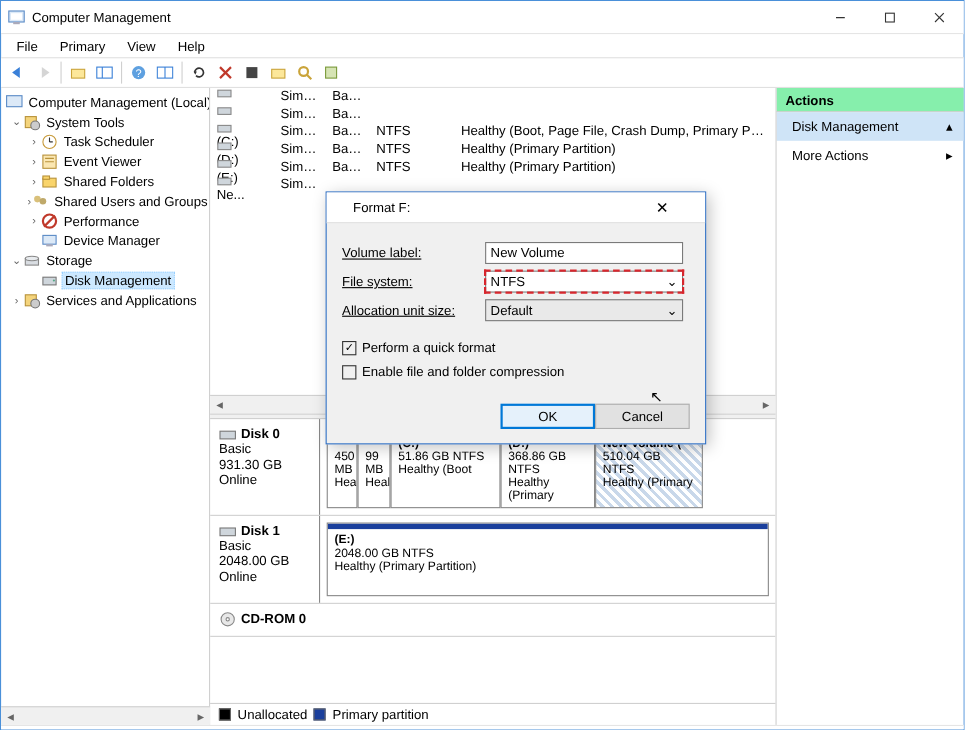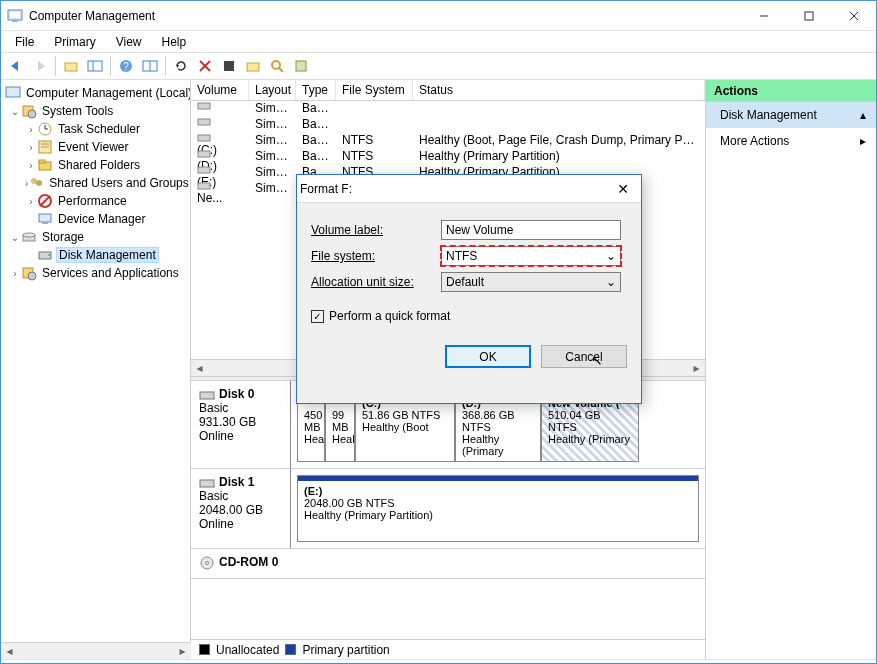--- a/index.html
+++ b/index.html
@@ -42,31 +42,31 @@
   .actions { width:170px; display:flex; flex-direction:column;}
   .actions .ahdr{ height:22px; background:#86efac; border-bottom:1px solid #d0d0d0; padding:4px 8px; font-weight:700;}
   .actions .arow{ height:26px; display:flex; align-items:center; justify-content:space-between; padding:0 10px 0 14px; }
   .actions .arow.sel{ background:#cfe4f7;}
   .scrollbar-h { height:17px; background:#f0f0f0; border-top:1px solid #d0d0d0; display:flex;}
   .scrollbar-h .sb-btn{ width:17px; display:flex; align-items:center; justify-content:center; color:#666;}
   .sb-thumb-placeholder{flex:1;}
   .statusbar { height:4px; background:#fff; border-top:1px solid #e5e5e5;}
   
   .dialog { position:absolute; left:105px; top:94px; width:346px; height:230px; background:#f0f0f0; border:1px solid #2e6fc5; box-shadow:3px 3px 14px rgba(0,0,0,.25); z-index:5;}
-  .dialog .dtb { height:28px; background:#fff; display:flex; align-items:center; padding:0 3px; border-bottom:1px solid #ddd;}
+  .dialog .dtb { height:28px; background:#fff; display:flex; align-items:center; padding:0 24px; border-bottom:1px solid #ddd;}
   .dialog .dtb .x{ margin-left:auto; width:30px; text-align:center; font-size:14px;}
   .dialog .dbody{ padding:14px 14px 8px 14px;}
   .drow { display:flex; align-items:center; height:26px; }
   .drow label{ width:130px;text-decoration:underline; }
   .drow input[type=text]{ width:180px; height:20px; border:1px solid #7a7a7a; padding:0 4px; font:inherit;}
   .drow .combo{ width:180px; height:20px; border:1px solid #7a7a7a; background:#e9e9e9; display:flex; align-items:center; padding:0 4px; justify-content:space-between;}
   .drow .combo.hi{ outline:2px dashed #d7262d; outline-offset:-1px; background:#fff;}
   .chk{ display:flex; align-items:center; gap:5px; height:22px;}
   .chk .box{ width:13px; height:13px; border:1px solid #333; display:flex; align-items:center; justify-content:center; font-size:10px;}
-  .dbtns{ display:flex; gap:10px; justify-content:flex-end; padding:10px 14px;}
+  .dbtns{ display:flex; justify-content:flex-end; padding:10px 14px;}
   .dbtn{ width:86px; height:23px; border:1px solid #adadad; background:#e1e1e1; display:flex; align-items:center; justify-content:center;}
   .dbtn.primary{ border:2px solid #0078d7; background:#e5f1fb;}
   .cursor { position:absolute; left:294px; top:177px; font-size:14px; z-index:6; pointer-events:none;}
   svg{display:block;}
   .hatch { background: repeating-linear-gradient(45deg,#fff,#fff 3px,#c9d8ea 3px,#c9d8ea 6px); }
 </style>
 </head>
 <body>
 
 <div class="window">
@@ -287,27 +287,20 @@
               <rect x="2" y="3" width="10" height="10" fill="#f4d47c" stroke="#b8923a"></rect>
               <circle cx="11" cy="11" r="4" fill="#ccc" stroke="#777"></circle>
             </svg>
           </span>
           <span class="lbl">Services and Applications</span>
         </div>
     </div>
 
     <div class="center">
       <div class="vols">
-        <div class="vhdr">
-          <div class="col cw0">Volume</div>
-          <div class="col cw1">Layout</div>
-          <div class="col cw2">Type</div>
-          <div class="col cw3">File System</div>
-          <div class="col cw4">Status</div>
-        </div>
         <div id="volrows">
             <div class="vrow">
               <div class="col cw0">
                 <svg width="14" height="10">
                   <rect x="1" y="2" width="12" height="6" fill="#cfd6dc" stroke="#888"></rect>
                 </svg> 
               </div>
               <div class="col cw1">Simple</div>
               <div class="col cw2">Basic</div>
               <div class="col cw3"></div>
@@ -443,20 +436,24 @@
             <div class="combo">
               <span>Default</span>
               <span>⌄</span>
             </div>
           </div>
           <div style="height:10px"></div>
           <div class="chk">
             <span class="box">✓</span>
             <span>Perform a quick format</span>
           </div>
+          <div class="chk">
+            <span class="box"></span>
+            <span>Enable file and folder compression</span>
+          </div>
         </div>
         <div class="dbtns">
           <div class="dbtn primary">
               <span>OK</span>
             </div>
           <div class="dbtn">
               <span>Cancel</span>
             </div>
         </div>
         <span class="cursor">↖</span>

